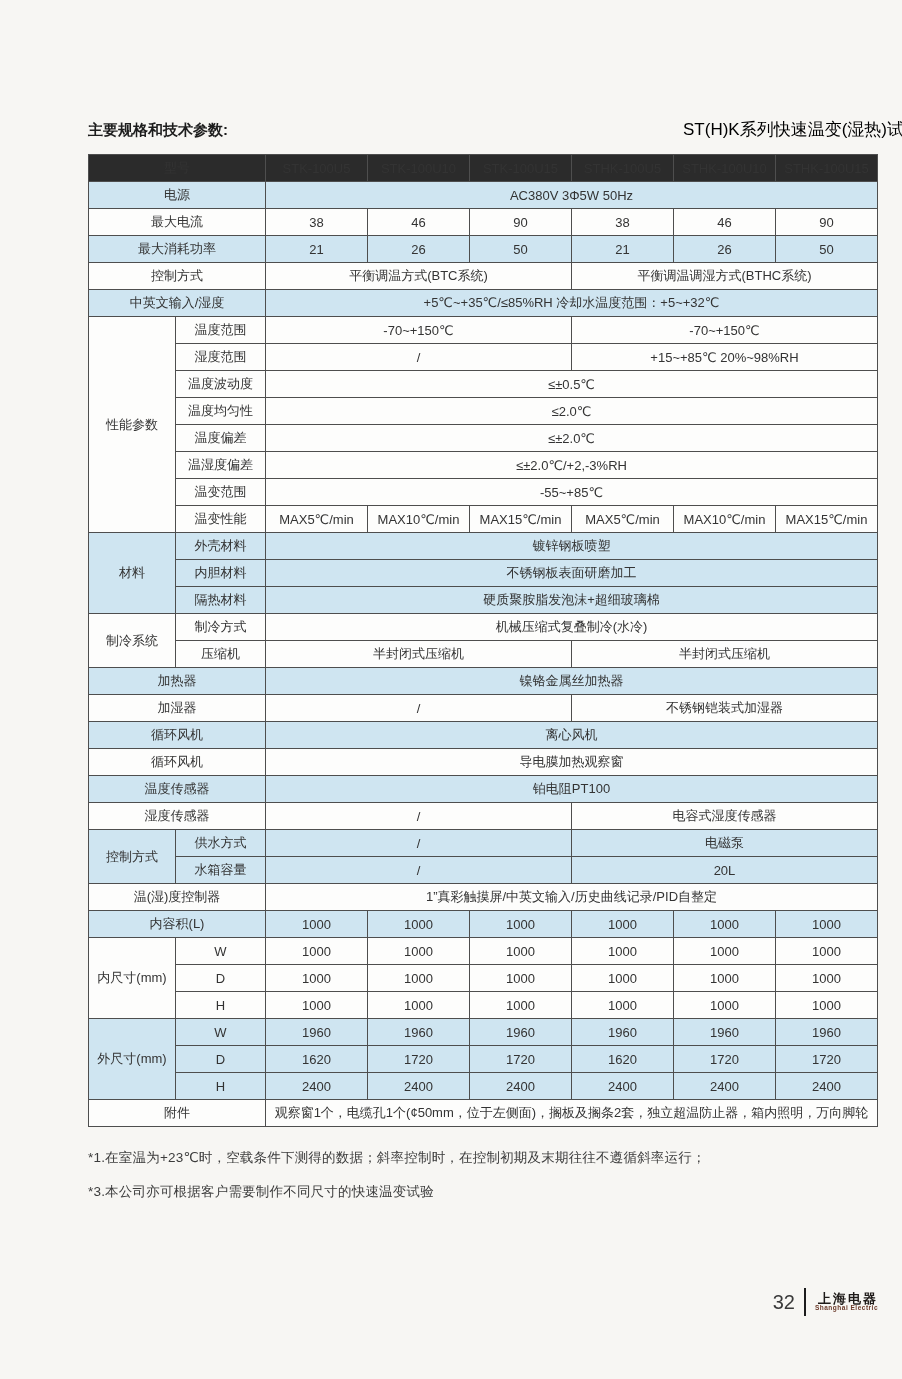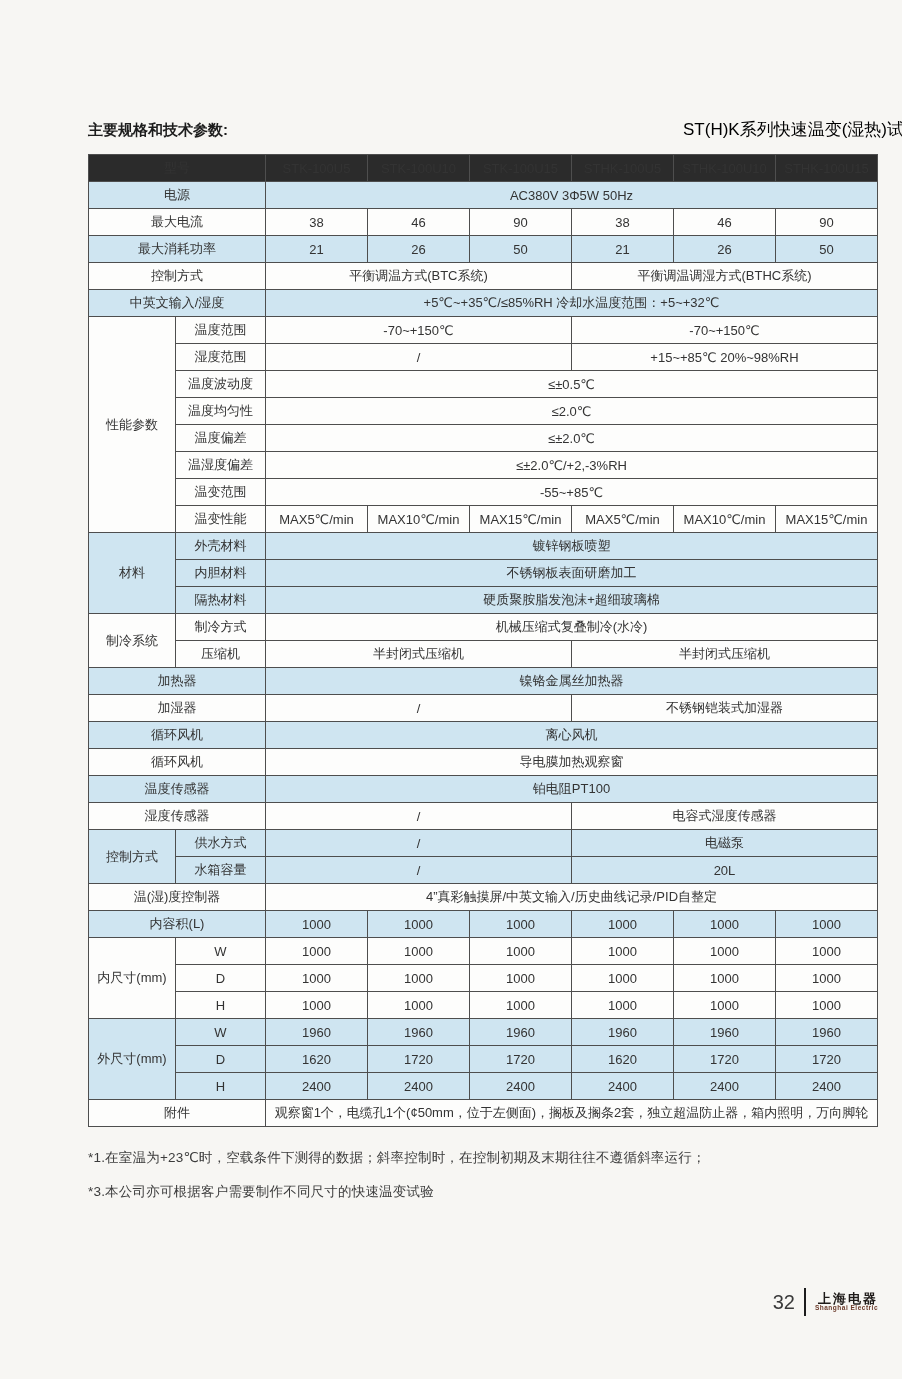--- a/index.html
+++ b/index.html
@@ -230,21 +230,21 @@
           <td class="blue" colspan="3">电磁泵</td>
         </tr>
         <tr>
           <td class="sub blue">水箱容量</td>
           <td class="blue" colspan="3">/</td>
           <td class="blue" colspan="3">20L</td>
         </tr>
 
         <tr>
           <td class="lbl white" colspan="2">温(湿)度控制器</td>
-          <td class="white" colspan="6">4”真彩触摸屏/中英文输入/历史曲线记录/PID自整定</td>
+          <td class="white" colspan="6">1”真彩触摸屏/中英文输入/历史曲线记录/PID自整定</td>
         </tr>
 
         <tr>
           <td class="lbl blue" colspan="2">内容积(L)</td>
           <td class="blue">1000</td>
           <td class="blue">1000</td>
           <td class="blue">1000</td>
           <td class="blue">1000</td>
           <td class="blue">1000</td>
           <td class="blue">1000</td>

